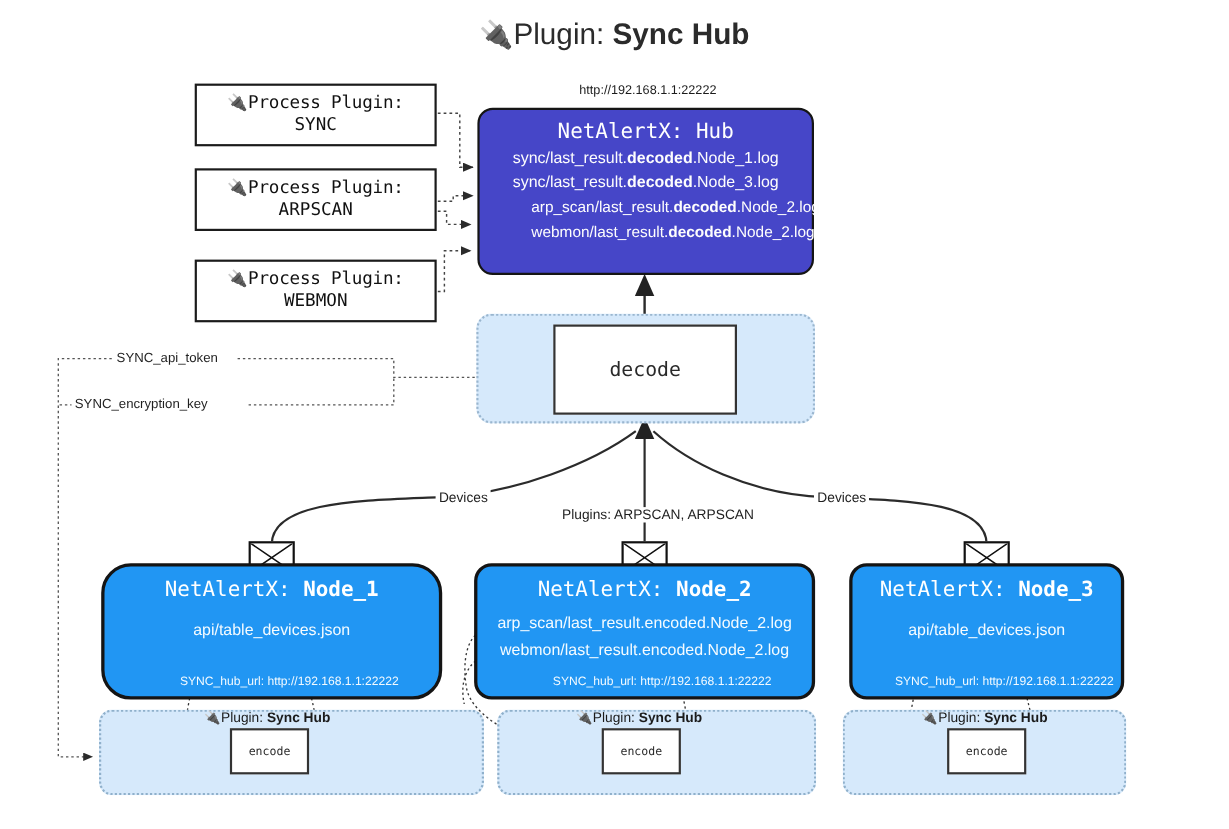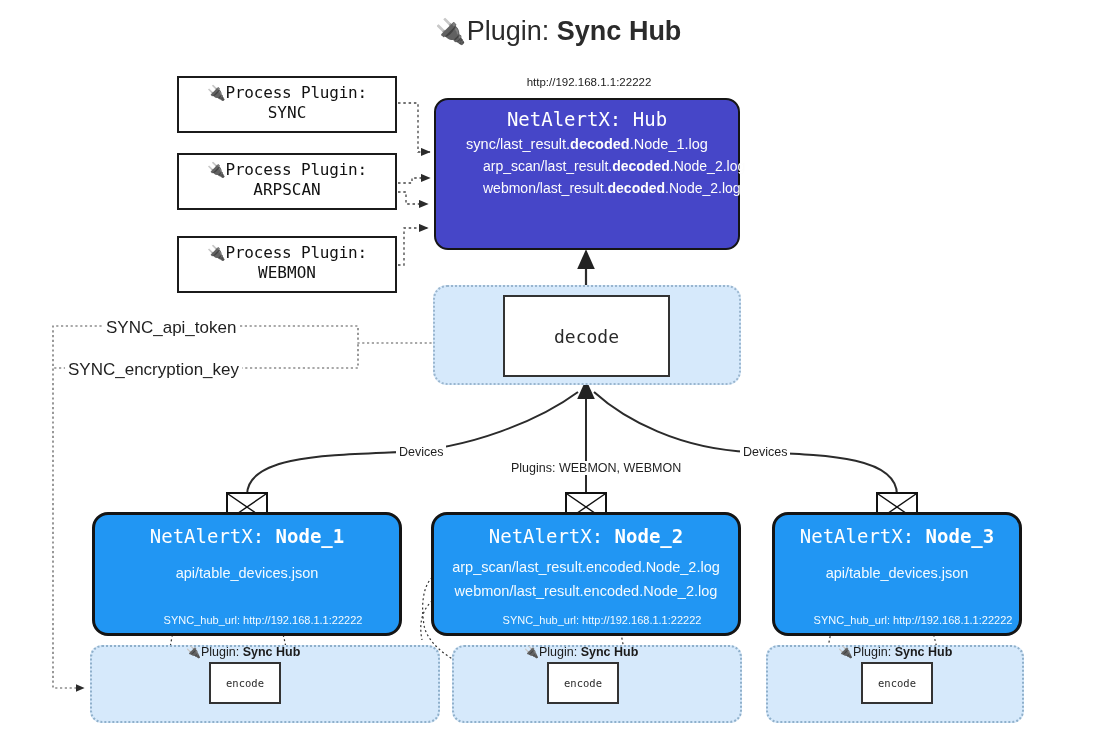--- a/index.html
+++ b/index.html
@@ -154,21 +154,21 @@
     border: 2px solid #333;
     font-family: "DejaVu Sans Mono", monospace;
     font-size: 10.5px;
     display: flex; align-items: center; justify-content: center;
     color: #2a2a2a;
   }
 
   
   .token-label {
     position: absolute;
-    font-size: 17px; color: #1f1f1f;
+    font-size: 12px; color: #1f1f1f;
     background: #ffffff; padding: 0 3px; white-space: nowrap;
   }
 </style>
 </head>
 <body>
 
 <div id="stage">
 
   <svg id="edges" viewBox="0 0 1117 754">
     <defs>
@@ -233,44 +233,47 @@
 
   <div class="hub-url">http://192.168.1.1:22222</div>
   <div class="hub">
     <div class="hub-title">
       <span>NetAlertX:</span>
       <span class="b">Hub</span>
     </div>
     <div class="hub-line">
       <span>sync/last_result.</span><span class="b">decoded</span><span>.Node_1.log</span>
     </div>
+    <div class="hub-line">
+      <span>sync/last_result.</span><span class="b">decoded</span><span>.Node_3.log</span>
+    </div>
     <div class="hub-line small">
       <span>arp_scan/last_result.</span><span class="b">decoded</span><span>.Node_2.log</span>
     </div>
     <div class="hub-line small">
       <span>webmon/last_result.</span><span class="b">decoded</span><span>.Node_2.log</span>
     </div>
   </div>
 
   <div class="decode-group"></div>
   <div class="decode-box">decode</div>
 
   <div class="token-label" style="left:103px; top:318px;">SYNC_api_token</div>
   <div class="token-label" style="left:65px; top:360px;">SYNC_encryption_key</div>
 
   <div class="edge-label" style="left:396px; top:445px;">Devices</div>
-  <div class="edge-label" style="left:508px; top:461px;">Plugins: WEBMON, WEBMON</div>
+  <div class="edge-label" style="left:508px; top:461px;">Plugins: ARPSCAN, ARPSCAN</div>
   <div class="edge-label" style="left:740px; top:445px;">Devices</div>
 
   <div class="envelope" style="left:226px; top:492px;">
     <svg viewBox="0 0 42 30" preserveAspectRatio="none">
       <path d="M0,0 L42,30 M42,0 L0,30" stroke="#111" stroke-width="1.6" fill="none"></path>
     </svg>
   </div>
-  <div class="node" style="left:92px; top:512px; width:310px; height:124px;">
+  <div class="node" style="left:92px; top:512px; width:310px; height:124px;border-radius:27px;">
     <div class="node-title">
       <span>NetAlertX:</span>
       <span class="b">Node_1</span>
     </div>
     <div class="node-line" style="margin-top:18px;">api/table_devices.json</div>
     <div class="node-url">
       <span>SYNC_hub_url:</span>
       <span>http://192.168.1.1:22222</span>
     </div>
   </div>

